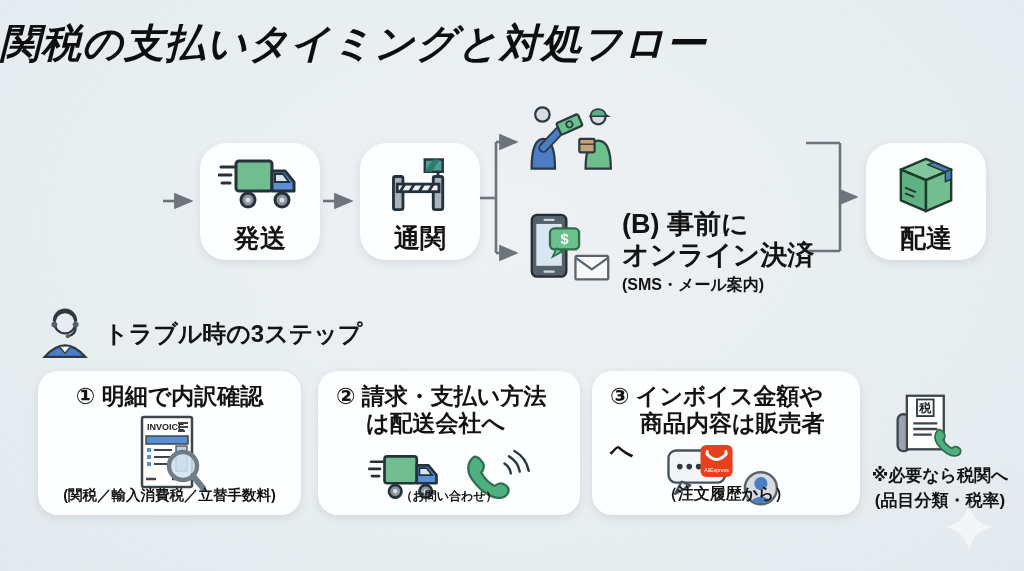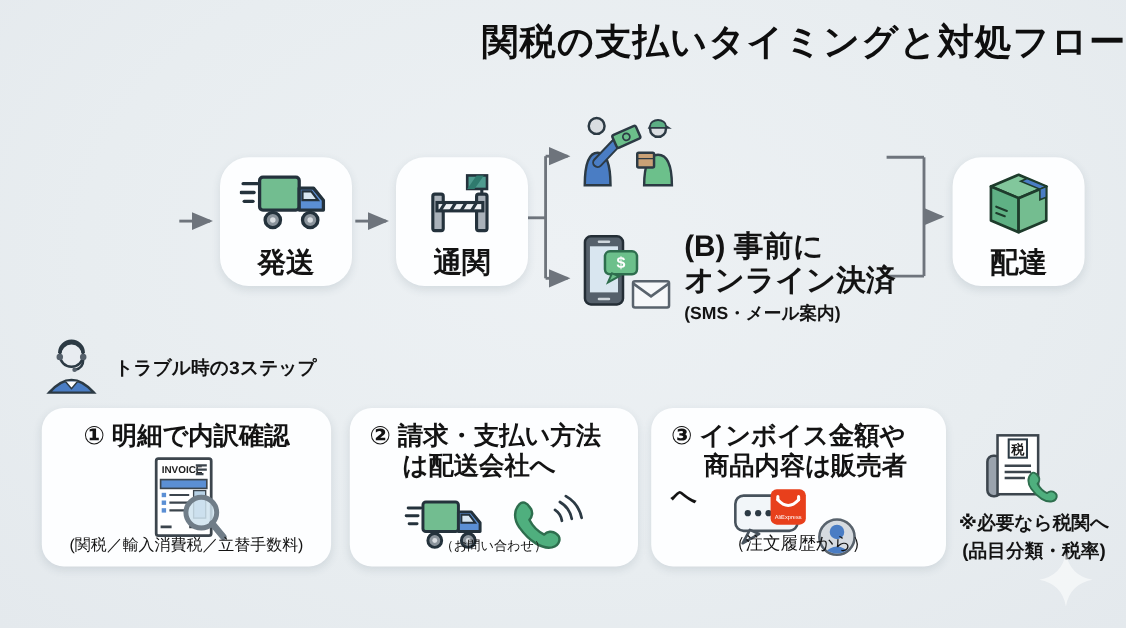--- a/index.html
+++ b/index.html
@@ -1,47 +1,47 @@
 <!DOCTYPE html>
 <html><head>
 <meta charset="utf-8">
 <style>
   html,body{margin:0;padding:0;background:#dfe4e8;}
   .canvas{
     position:relative;width:1024px;height:571px;overflow:hidden;
     background:radial-gradient(ellipse at 50% 40%, #edf1f4 0%, #e8edf0 60%, #e4e9ed 100%);
     font-family:"Liberation Sans","DejaVu Sans",sans-serif;color:#131313;
   }
-  .title{position:absolute;left:0;right:0;top:16px;margin:0;text-align:right;
-    font-size:33px;font-weight:900;letter-spacing:1px;color:#0e0e0e;}
+  .title{position:absolute;left:0;right:0;top:16px;margin:0;text-align:left;
+    font-size:40px;font-weight:900;letter-spacing:1px;color:#0e0e0e;font-style:italic;}
   .connectors{position:absolute;left:0;top:0;width:1024px;height:571px;pointer-events:none;}
   
   .node{position:absolute;top:143px;width:120px;height:117px;background:#fdfeff;
     border-radius:26px;box-shadow:0 3px 8px rgba(50,70,90,.12);
     display:flex;flex-direction:column;align-items:center;justify-content:flex-end;padding-bottom:9px;box-sizing:border-box;}
   .node-icon{position:absolute;top:12px;left:50%;transform:translateX(-50%);}
   .node-label{font-size:26px;font-weight:800;line-height:26px;}
   
   .branch-icon{position:absolute;}
   .branch-text{position:absolute;left:622px;}
   .b-line{font-size:27px;font-weight:800;line-height:31px;white-space:nowrap;}
   .b-line.indent{padding-left:26px;}
   .b-note{font-size:16px;font-weight:800;margin-top:4px;white-space:nowrap;}
   
   .trouble-head{position:absolute;left:40px;top:306px;display:flex;align-items:center;gap:14px;}
-  .trouble-head .head-label{font-size:17px;font-weight:900;font-family:Liberation Mono, monospace;}
+  .trouble-head .head-label{font-size:24px;font-weight:900;}
   .stepbox{position:absolute;top:371px;height:144px;background:#fdfeff;border-radius:20px;
     box-shadow:0 3px 8px rgba(50,70,90,.12);box-sizing:border-box;}
   .step-title{padding:12px 14px 0 18px;font-size:23px;font-weight:800;line-height:27px;}
   .step-title div:empty{display:none;}
   .step-title.center{text-align:center;padding-left:14px;}
   .step-title .t2{text-indent:30px;}
   .step-icon{position:absolute;left:50%;transform:translateX(-50%);}
   .step-caption{position:absolute;left:0;right:0;bottom:10px;text-align:center;
-    font-size:15px;font-weight:400;white-space:nowrap;}
+    font-size:15px;font-weight:700;white-space:nowrap;}
   
   .tax-icon{position:absolute;left:893px;top:392px;}
   .tax-text{position:absolute;left:860px;top:463px;width:160px;text-align:center;
     font-size:17px;font-weight:800;line-height:25px;}
   .sparkle{position:absolute;left:942px;top:500px;}
 </style>
 </head>
 <body>
 
 <div class="canvas">

